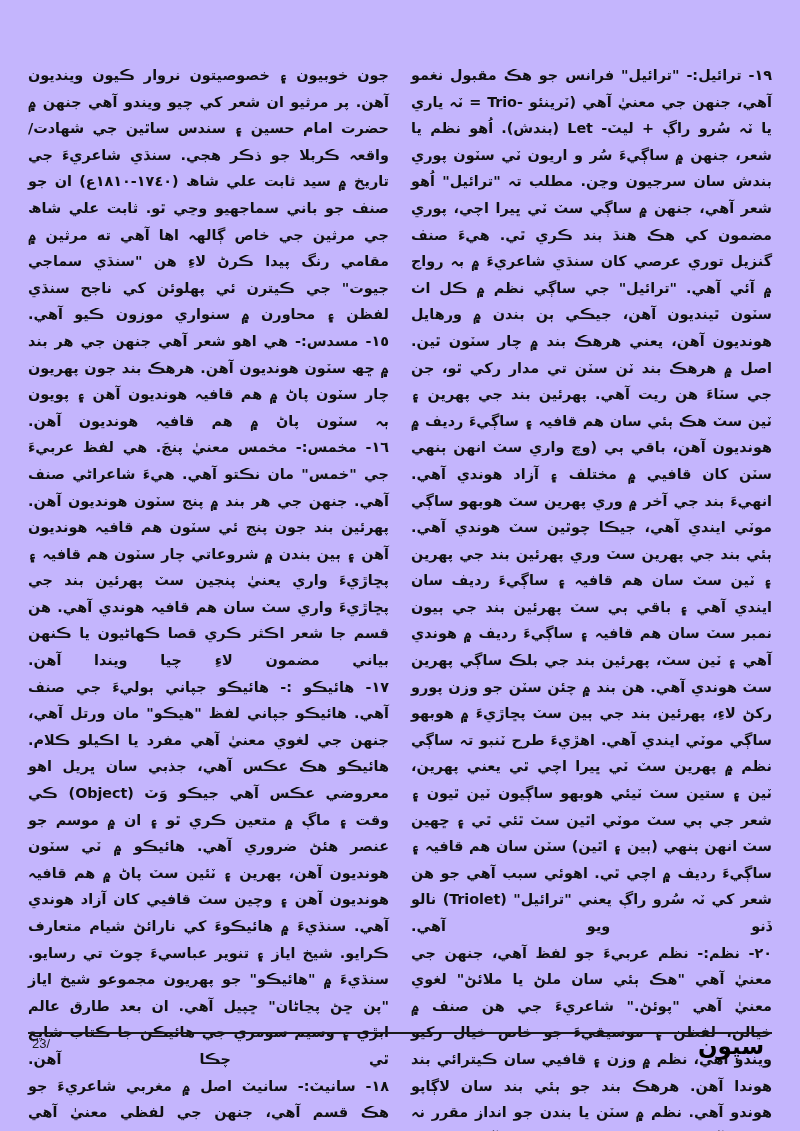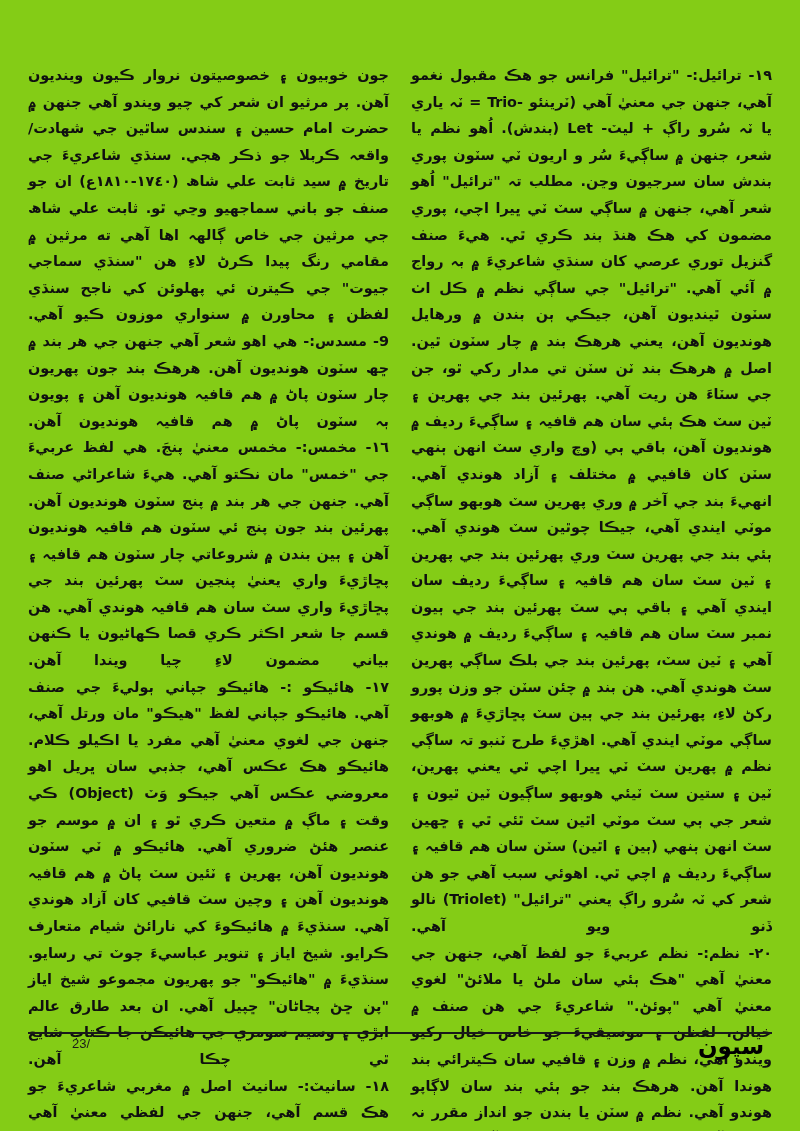--- a/index.html
+++ b/index.html
@@ -13,21 +13,21 @@
     height: 1131px;
     position: relative;
     overflow: hidden;
     font-family: "DejaVu Sans", "Liberation Sans", sans-serif;
     color: #101010;
   }
 
   .page {
     position: absolute;
     inset: 0;
-    background: #84cc16;
+    background: #c4b5fd;
   }
 
   
   .columns {
     position: absolute;
     top: 62px;
     left: 28px;
     right: 28px;
     height: 955px;
     display: flex;
@@ -75,21 +75,20 @@
   }
   .folio {
     position: absolute;
     top: 4px;
     left: 4px;
     direction: ltr;
     font-family: "Liberation Sans", "DejaVu Sans", sans-serif;
     font-size: 13px;
     font-weight: 400;
     color: #1a1a1a;
-    margin-left: 40px;
   }
   .book-title {
     position: absolute;
     top: 1px;
     right: 8px;
     direction: rtl;
     font-size: 23px;
     font-weight: 700;
     color: #000000;
     letter-spacing: 0px;
@@ -97,21 +96,21 @@
 </style>
 </head>
 <body>
 
 <div class="page">
 
   <div class="columns">
 
     <div class="col">
       <p class="para">جون خوبيون ۽ خصوصيتون نروار ڪيون وينديون آهن. پر مرثيو ان شعر کي چيو ويندو آهي جنهن ۾ حضرت امام حسين ۽ سندس ساٿين جي شهادت/ واقعہ ڪربلا جو ذڪر ھجي. سنڌي شاعريءَ جي تاريخ ۾ سيد ثابت علي شاھ (١٧٤٠-١٨١٠ع) ان جو صنف جو باني سماجھيو وڃي ٿو. ثابت علي شاھ جي مرثين جي خاص ڳالھہ اها آهي ته مرثين ۾ مقامي رنگ پيدا ڪرڻ لاءِ هن "سنڌي سماجي جيوت" جي ڪيترن ئي پهلوئن کي ناجح سنڌي لفظن ۽ محاورن ۾ سنواري موزون ڪيو آهي.</p>
-      <p class="para">9- مسدس:- هي اھو شعر آهي جنهن جي هر بند ۾ ڇھ سٽون هونديون آهن. هرهڪ بند جون پهريون چار سٽون پاڻ ۾ هم قافيہ هونديون آهن ۽ پويون ٻہ سٽون پاڻ ۾ هم قافيہ هونديون آهن.</p>
+      <p class="para">١٥- مسدس:- هي اھو شعر آهي جنهن جي هر بند ۾ ڇھ سٽون هونديون آهن. هرهڪ بند جون پهريون چار سٽون پاڻ ۾ هم قافيہ هونديون آهن ۽ پويون ٻہ سٽون پاڻ ۾ هم قافيہ هونديون آهن.</p>
       <p class="para">١٦- مخمس:- مخمس معنيٰ پنجَ. هي لفظ عربيءَ جي "خمس" مان نڪتو آهي. هيءَ شاعراڻي صنف آهي. جنهن جي هر بند ۾ پنج سٽون هونديون آهن. پهرئين بند جون پنج ئي سٽون هم قافيہ هونديون آهن ۽ ٻين بندن ۾ شروعاتي چار سٽون هم قافيہ ۽ پڇاڙيءَ واري يعنيٰ پنجين سٽ پهرئين بند جي پڇاڙيءَ واري سٽ سان هم قافيہ هوندي آهي. هن قسم جا شعر اڪثر ڪري قصا ڪهاڻيون يا ڪنهن بياني مضمون لاءِ چيا ويندا آهن.</p>
       <p class="para">١٧- هائيڪو :- هائيڪو جپاني ٻوليءَ جي صنف آهي. هائيڪو جپاني لفظ "ھيڪو" مان ورتل آهي، جنهن جي لغوي معنيٰ آهي مفرد يا اڪيلو ڪلام. هائيڪو هڪ عڪس آهي، جذبي سان ڀريل اھو معروضي عڪس آهي جيڪو وَٽ (Object) ڪي وقت ۽ ماڳ ۾ متعين ڪري ٿو ۽ ان ۾ موسم جو عنصر ھئڻ ضروري آهي. هائيڪو ۾ ٽي سٽون هونديون آهن، پهرين ۽ ٽئين سٽ پاڻ ۾ هم قافيہ هونديون آهن ۽ وچين سٽ قافيي کان آزاد هوندي آهي. سنڌيءَ ۾ هائيڪوءَ کي نارائڻ شيام متعارف ڪرايو. شيخ اياز ۽ تنوير عباسيءَ چوٽ تي رسايو.</p>
       <p class="para">سنڌيءَ ۾ "هائيڪو" جو پهريون مجموعو شيخ اياز "پن ڇڻ پڃاڻان" ڇپيل آهي. ان بعد طارق عالم ابڙي ۽ وسيم سومري جي هائيڪن جا ڪتاب شايع ٿي چڪا آهن.</p>
       <p class="para last-loose">١٨- سانيٽ:- سانيٽ اصل ۾ مغربي شاعريءَ جو هڪ قسم آهي، جنهن جي لفظي معنيٰ آهي "چوڏھن سٽن وارو شعر." هيءَ شاعريءَ جي صنف پهريائين اٽليءَ ۾ موجود ھئي، جتان پوءِ انگريزن وٽ آئي ۽ اُتي ڪُهٽي مقبوليت حاصل ڪيائين. تازو تورن سالن کان هيءَ صنف سنڌي شاعريءَ ۾ نارائڻ شيام (١٩٢٢-١٩٨٩ع) مروج ڪئي ۽ ان جو نالو "چوڏسي" آهي، جيڪا رشي وشوامتر ۽ مينڪا جي ديومالائي</p>
     </div>
 
     <div class="col">
       <p class="para">١٩- ترائيل:- "ترائيل" فرانس جو هڪ مقبول نغمو آهي، جنهن جي معنيٰ آهي (ٽرينئو -Trio = ٽہ ياري يا ٽہ سُرو راڳ + ليٽ- Let (بندش). اُھو نظم يا شعر، جنهن ۾ ساڳيءَ سُر و اريون ٽي سٽون پوري بندش سان سرجيون وڃن. مطلب تہ "ترائيل" اُھو شعر آهي، جنهن ۾ ساڳي سٽ ٽي ڀيرا اچي، پوري مضمون کي هڪ هنڌ بند ڪري ٿي. هيءَ صنف گنزيل توري عرصي کان سنڌي شاعريءَ ۾ بہ رواج ۾ آئي آهي. "ترائيل" جي ساڳي نظم ۾ ڪل اٺ سٽون ٿينديون آهن، جيڪي ٻن بندن ۾ ورهايل هونديون آهن، يعني هرهڪ بند ۾ چار سٽون ٿين. اصل ۾ هرهڪ بند ٽن سٽن تي مدار رکي ٿو، جن جي سٽاءَ هن ريت آهي. پهرئين بند جي پهرين ۽ ٽين سٽ هڪ ٻئي سان هم قافيہ ۽ ساڳيءَ رديف ۾ هونديون آهن، باقي ٻي (وچ واري سٽ انهن ٻنهي سٽن کان قافيي ۾ مختلف ۽ آزاد هوندي آهي. انهيءَ بند جي آخر ۾ وري پهرين سٽ هوبهو ساڳي موٽي ايندي آهي، جيڪا چوٿين سٽ هوندي آهي. ٻئي بند جي پهرين سٽ وري پهرئين بند جي پهرين ۽ ٽين سٽ سان هم قافيہ ۽ ساڳيءَ رديف سان ايندي آهي ۽ باقي ٻي سٽ پهرئين بند جي ٻيون نمبر سٽ سان هم قافيہ ۽ ساڳيءَ رديف ۾ هوندي آهي ۽ ٽين سٽ، پهرئين بند جي بلڪ ساڳي پهرين سٽ هوندي آهي. هن بند ۾ چئن سٽن جو وزن پورو رکڻ لاءِ، پهرئين بند جي ٻين سٽ پڇاڙيءَ ۾ هوبهو ساڳي موٽي ايندي آهي. اهڙيءَ طرح ٽنبو تہ ساڳي نظم ۾ پهرين سٽ ٽي ڀيرا اچي ٿي يعني پهرين، ٽين ۽ ستين سٽ ٽيئي هوبهو ساڳيون ٽين ٿيون ۽ شعر جي ٻي سٽ موٽي اٿين سٽ ٿئي ٿي ۽ ڇھين سٽ انهن ٻنهي (ٻين ۽ اٿين) سٽن سان هم قافيہ ۽ ساڳيءَ رديف ۾ اچي ٿي. اھوئي سبب آهي جو هن شعر کي ٽہ سُرو راڳ يعني "ترائيل" (Triolet) نالو ڏنو ويو آهي.</p>
       <p class="para last-loose">٢٠- نظم:- نظم عربيءَ جو لفظ آهي، جنهن جي معنيٰ آهي "هڪ ٻئي سان ملڻ يا ملائڻ" لغوي معنيٰ آهي "پوئڻ." شاعريءَ جي هن صنف ۾ خيالن، لفظن ۽ موسيقيءَ جو خاص خيال رکيو ويندو آهي، نظم ۾ وزن ۽ قافيي سان ڪيترائي بند هوندا آهن. هرهڪ بند جو ٻئي بند سان لاڳاپو هوندو آهي. نظم ۾ سٽن يا بندن جو انداز مقرر نہ هوندو آهي. ڪي نظم نندا ننديا ٿيندا آهن تہ ڪي ڊگھا هوندا آهن. ڪي وري ايترا تہ ڊگھا ٿاميا ويندا آهن، جو انهن جو هڪ پورو ڪتاب ٿهي پوندو آهي. عام طور تي هر نموني جي ڪلام ڪي نظم</p>
     </div>

